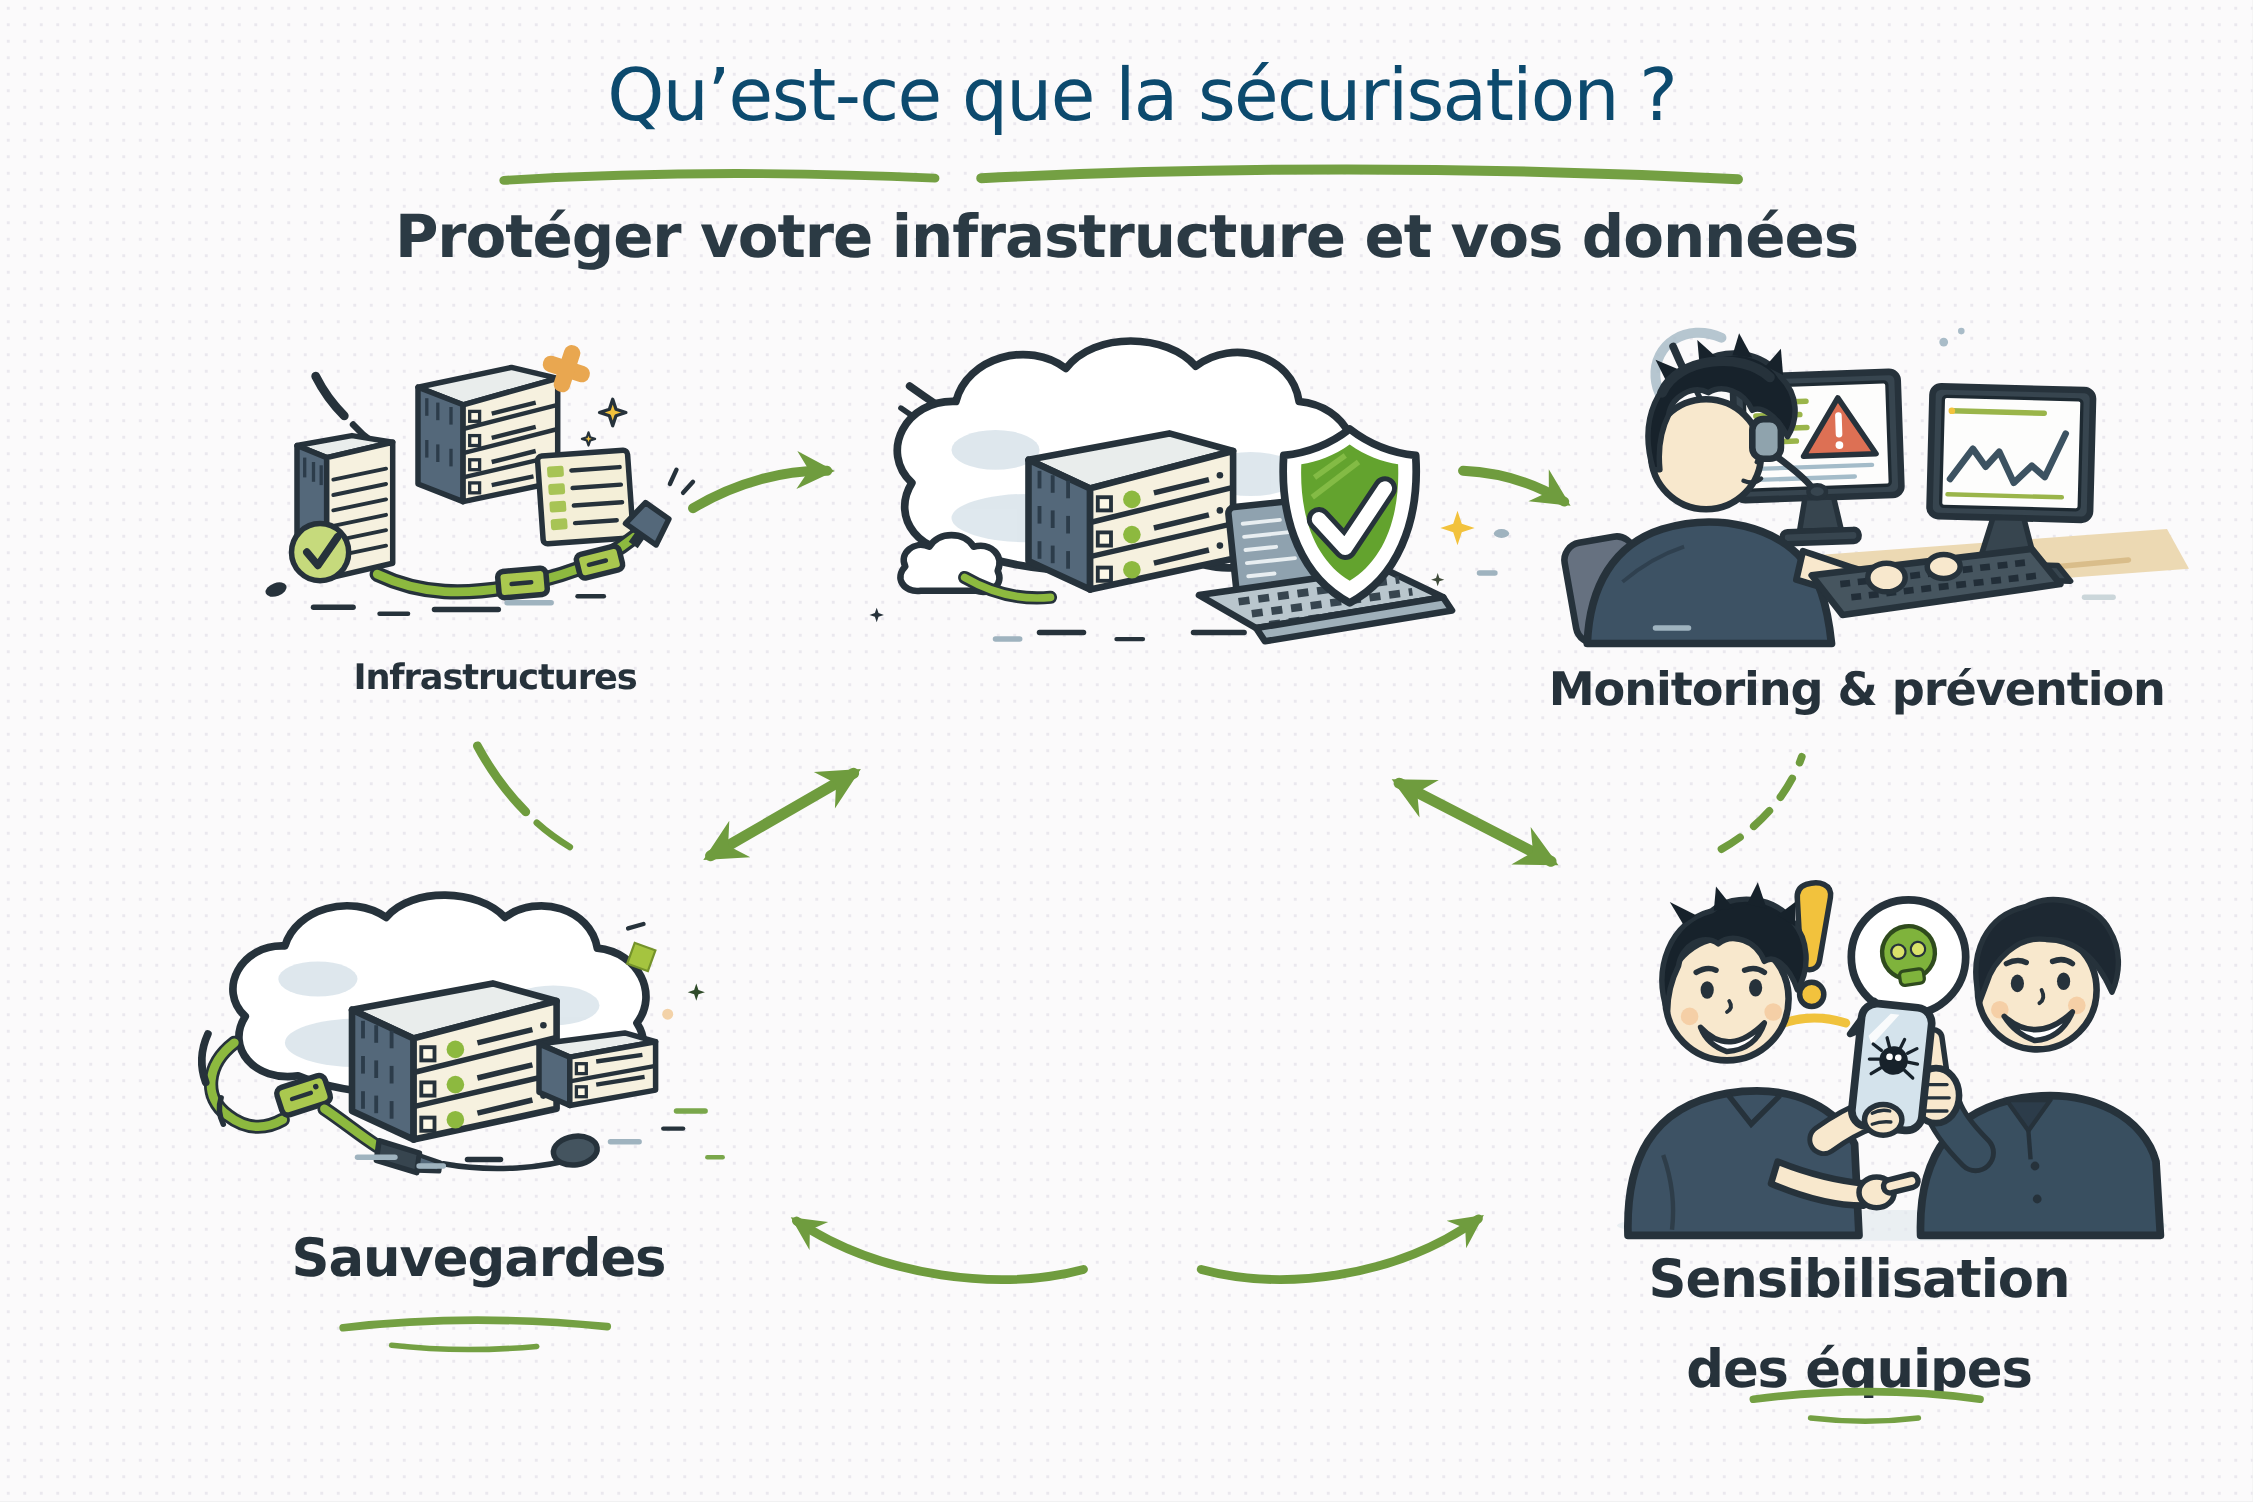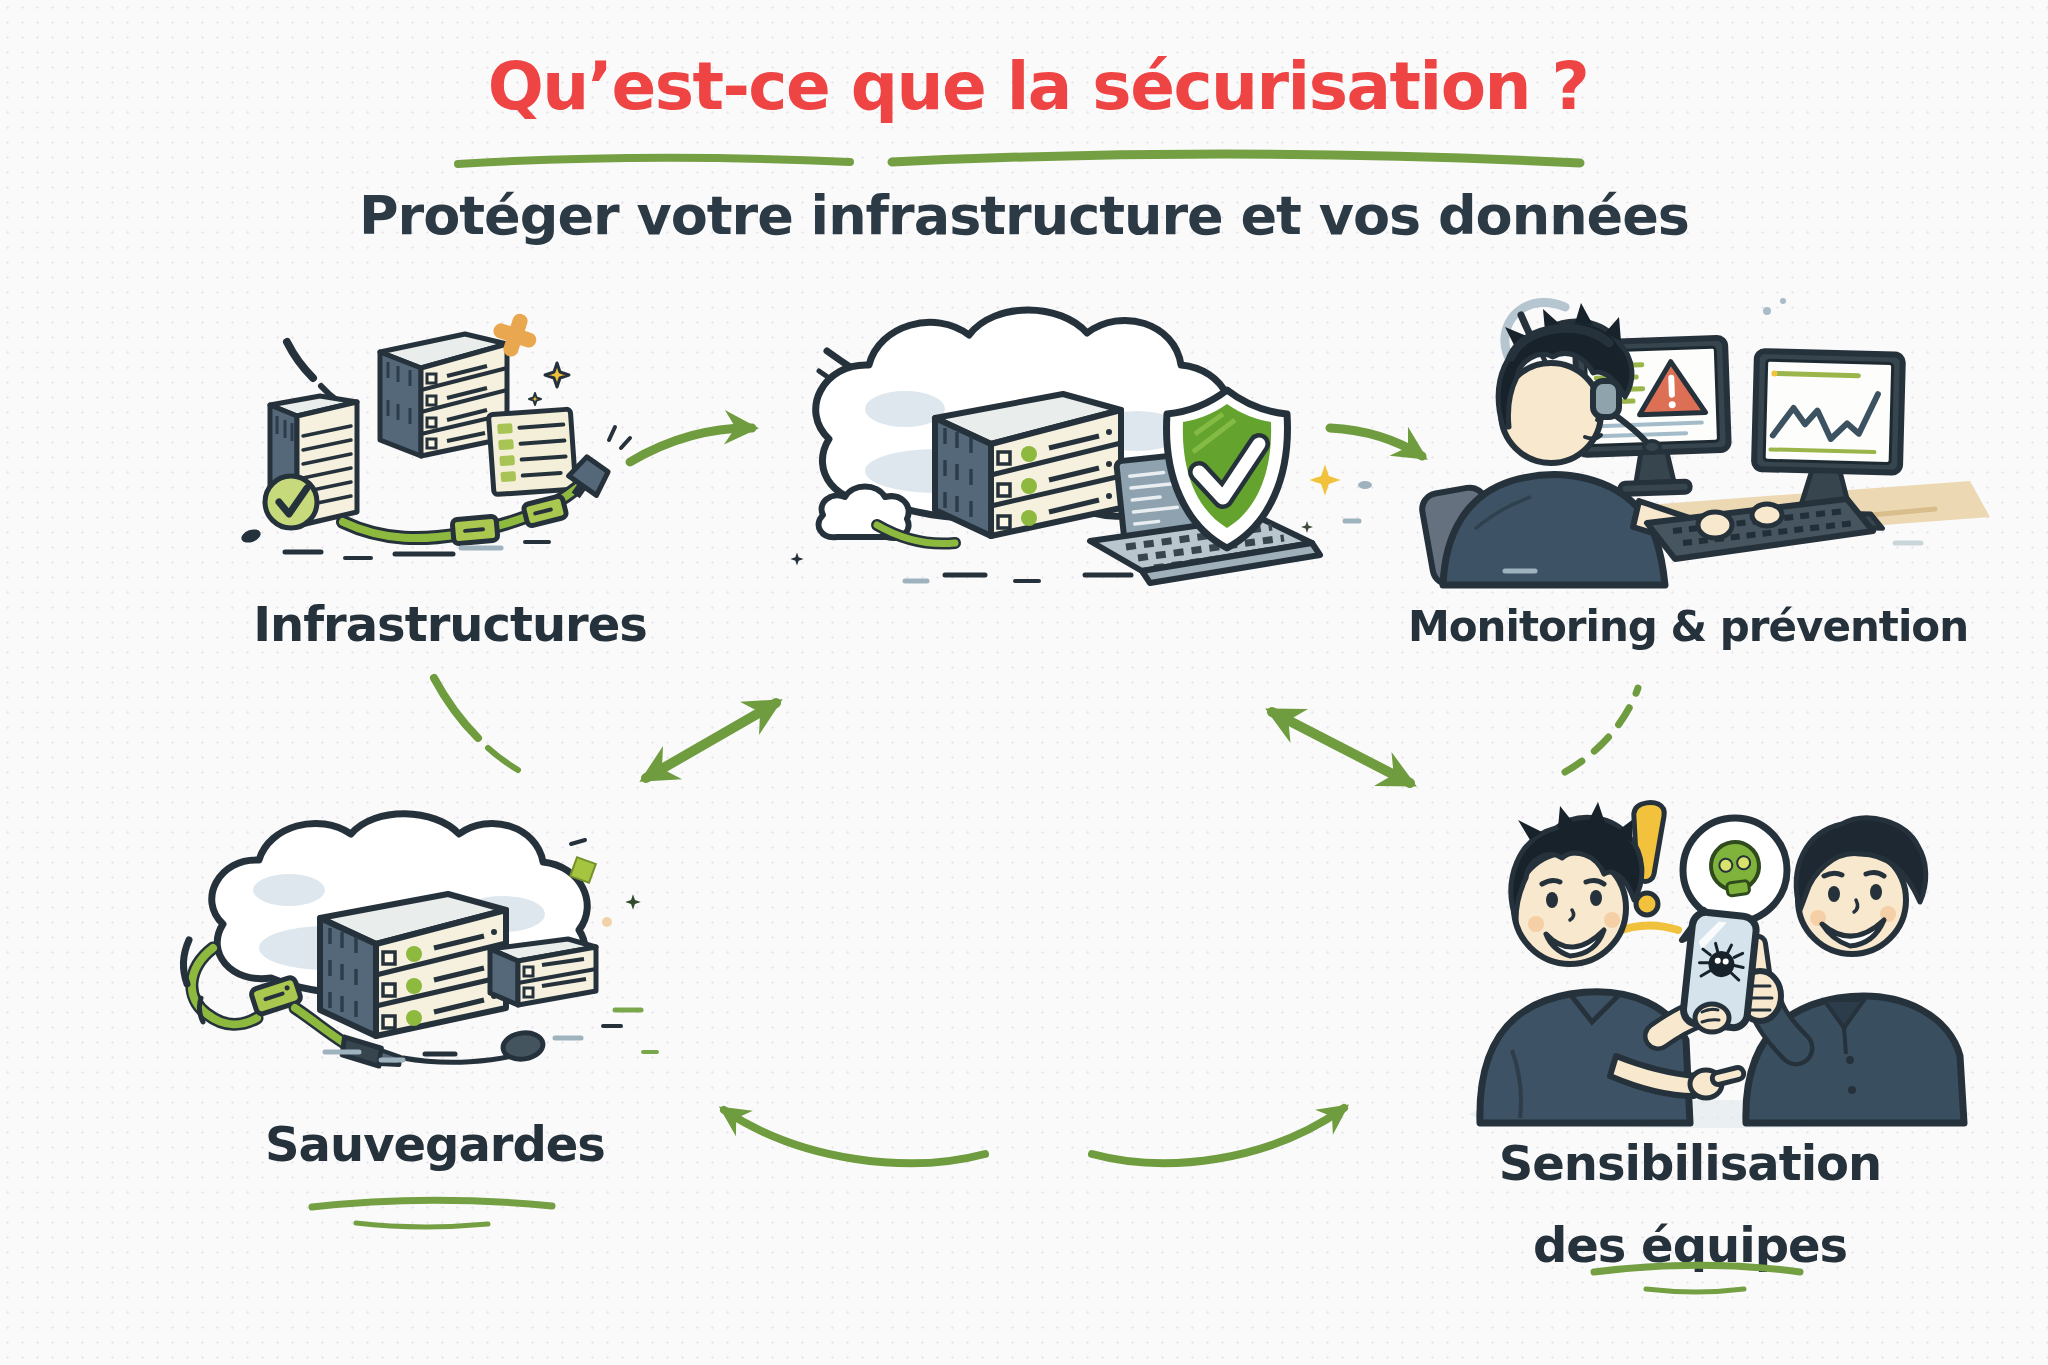--- a/index.html
+++ b/index.html
@@ -2,25 +2,25 @@
 <html><head>
 <meta charset="utf-8">
 <style>
   html,body{margin:0;padding:0;background:#e9e9ec;}
   #canvas{position:relative;width:2048px;height:1365px;background:#fbfafb;
     font-family:"DejaVu Sans","Liberation Sans",sans-serif;overflow:hidden;}
   #canvas::before{content:"";position:absolute;inset:0;pointer-events:none;
     background-image:radial-gradient(rgba(190,185,205,.28) 1.3px, transparent 1.4px);
     background-size:15px 15px;}
   .title{position:absolute;left:0;right:0;top:48px;text-align:center;
-    font-size:66px;font-weight:700;color:#ef4444;letter-spacing:-1.5px;padding-left:28px;}
+    font-size:66px;font-weight:400;color:#0c4a6e;letter-spacing:-1.5px;padding-left:28px;}
   .subtitle{position:absolute;left:0;right:0;top:184px;text-align:center;
     font-size:54px;font-weight:700;color:#2b3a44;letter-spacing:-1px;}
   .node-label{position:absolute;text-align:center;font-weight:700;color:#26323b;letter-spacing:-1px;}
-  #lbl-infra{left:180px;top:596px;width:540px;font-size:48px;}
+  #lbl-infra{left:180px;top:596px;width:540px;font-size:32px;}
   #lbl-av{left:818px;top:598px;width:500px;font-size:44px;}
   #lbl-mon{left:1398px;top:602px;width:580px;font-size:42px;}
   #lbl-sauv{left:200px;top:1116px;width:470px;font-size:48px;}
   #lbl-sens{left:1450px;top:1122px;width:480px;font-size:48px;line-height:82px;}
   svg{position:absolute;overflow:visible;}
   .o{stroke:#26323b;stroke-linecap:round;stroke-linejoin:round;}
 </style>
 </head>
 <body>
 

